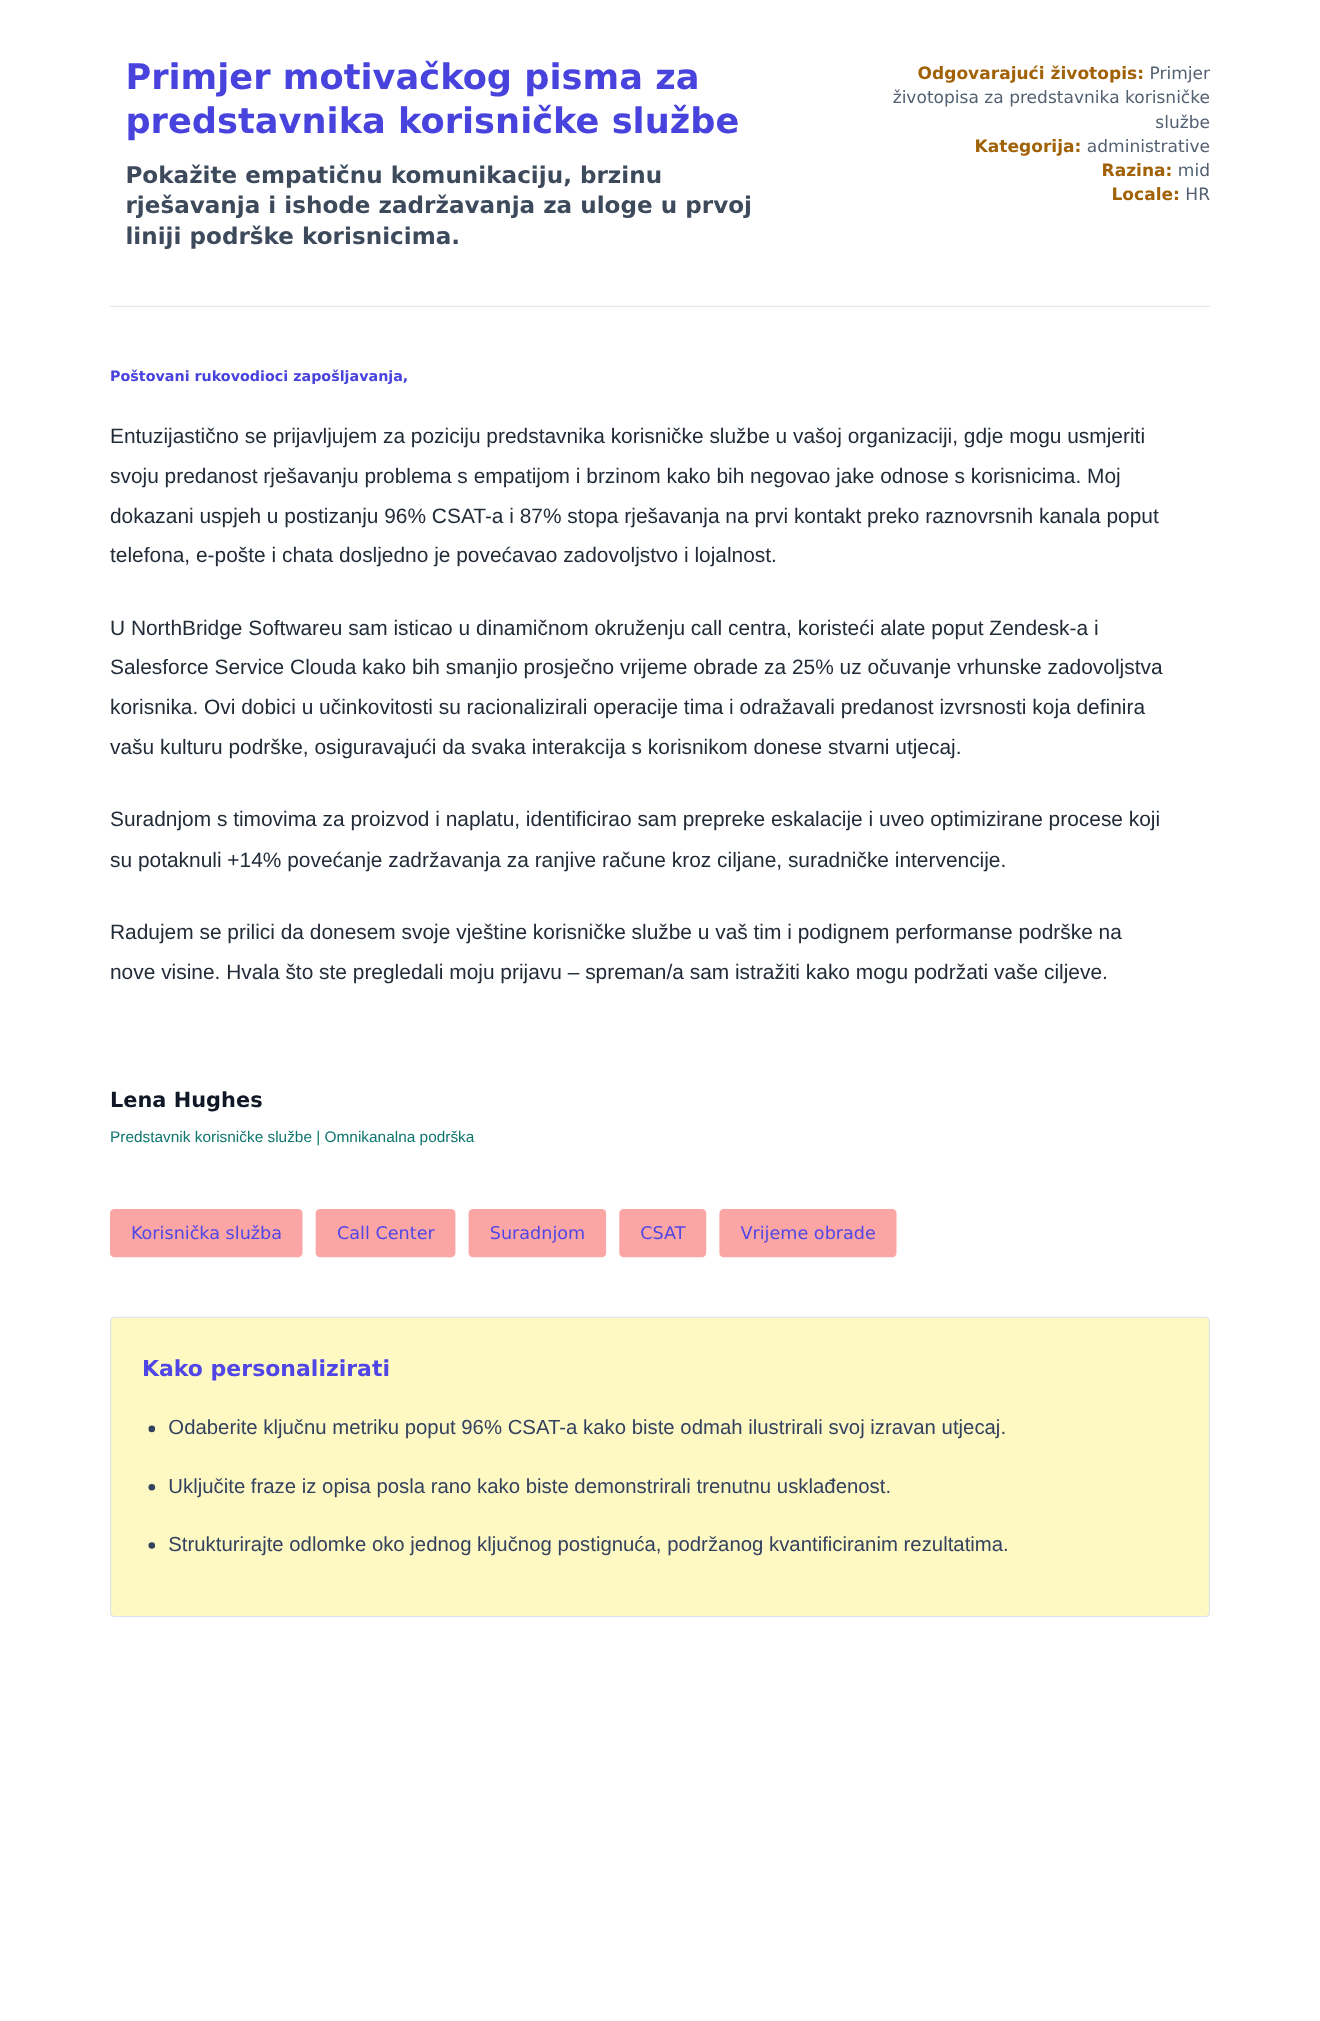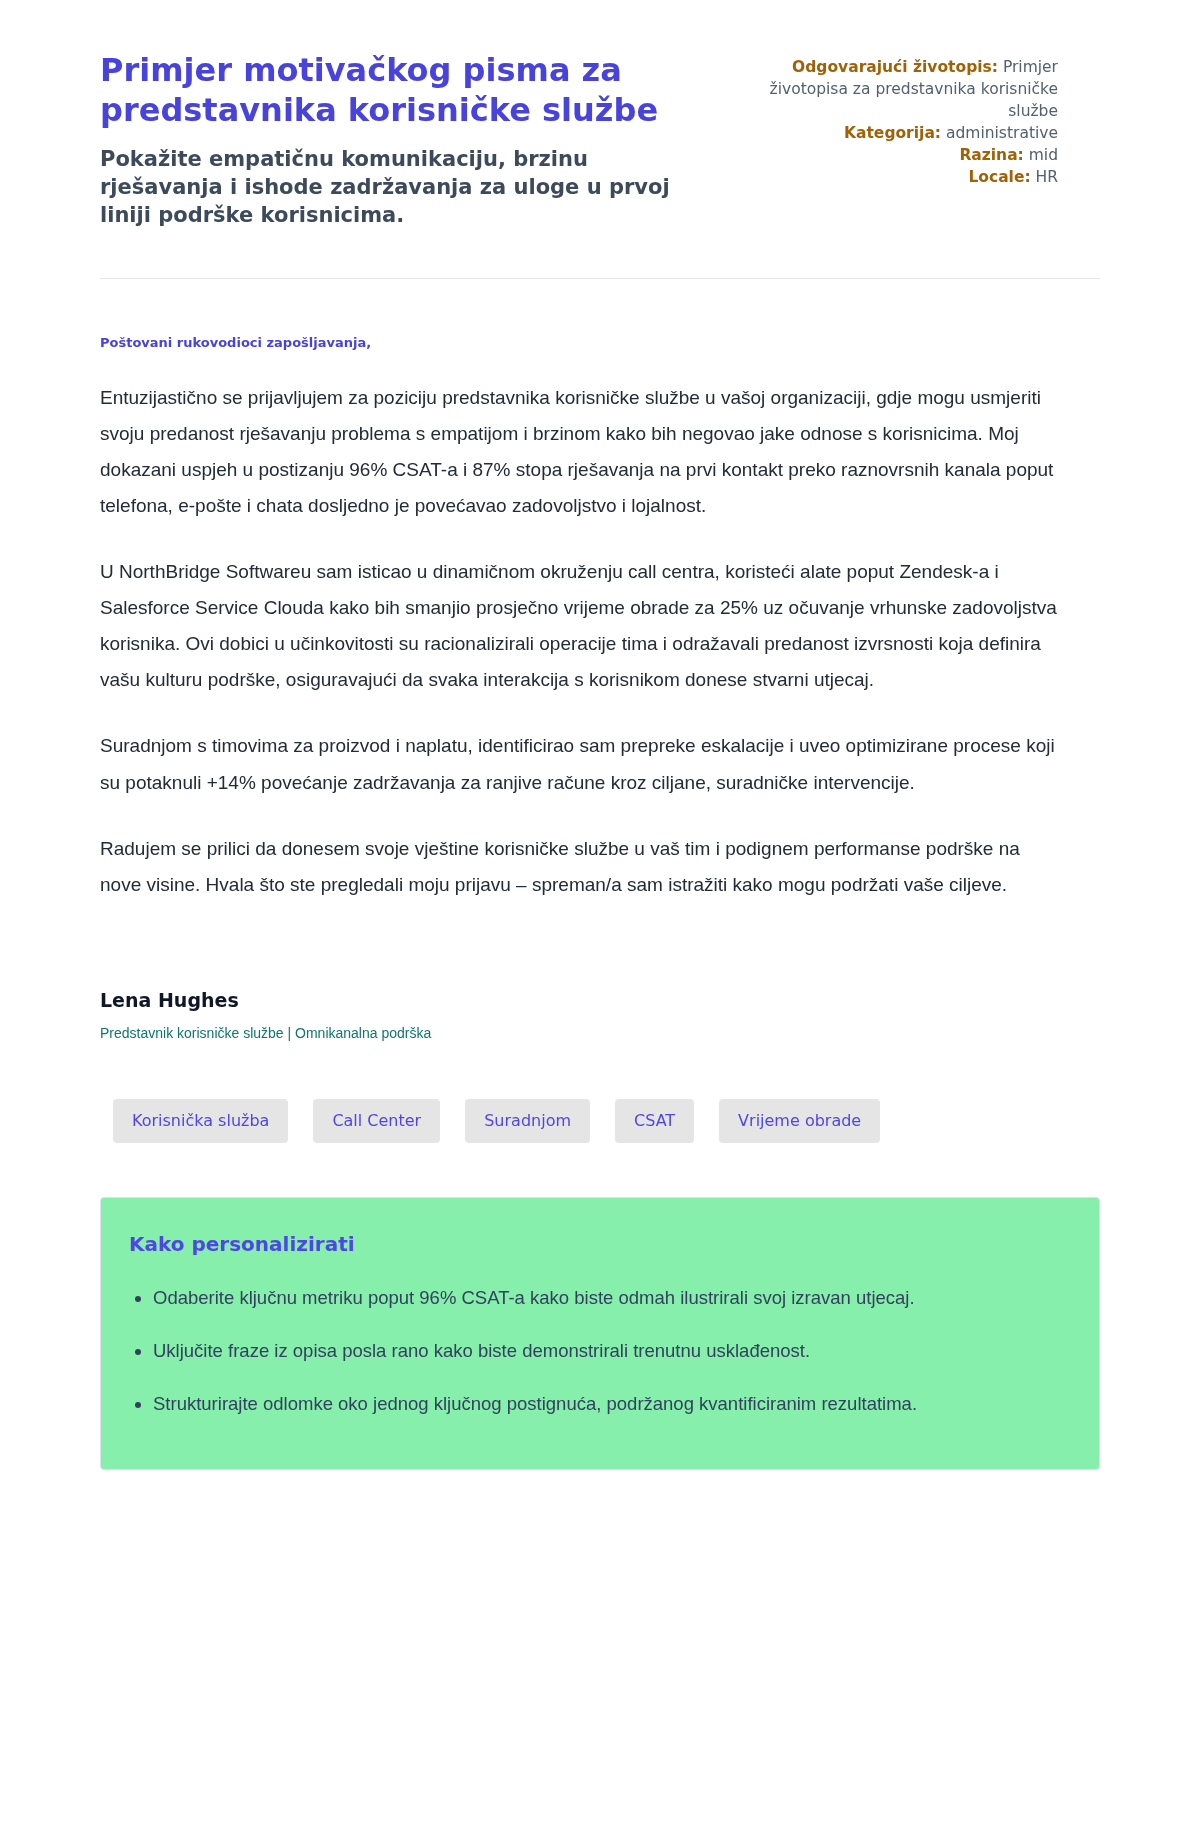--- a/index.html
+++ b/index.html
@@ -9,21 +9,21 @@
     color: #1f2937;
     width: 1200px;
   }
   .container {
     max-width: 1000px;
     margin: 0 auto;
     padding: 50px 0 70px;
   }
 
   
-  .header { display: flex; justify-content: flex-start; gap: 48px; }
+  .header { display: flex; justify-content: flex-end; gap: 76px; }
   .title-block { max-width: 590px; }
   .page-title {
     margin: 0;
     font-size: 32px;
     line-height: 1.26;
     font-weight: bold;
     color: #4843dd;
     letter-spacing: 0;
   }
   .page-subtitle {
@@ -87,34 +87,33 @@
 
   
   .tags {
     margin-top: 58px;
     display: flex;
     flex-wrap: wrap;
     gap: 12px;
   }
   .tag {
     display: inline-block;
-    background: #e5e5e5;
+    background: #fca5a5;
     color: #4f46e5;
     font-size: 16px;
     line-height: 1;
     padding: 14px 19px;
     border-radius: 4px;
     white-space: nowrap;
-    margin-left: 13px;
   }
 
   
   .tips-panel {
     margin-top: 54px;
-    background: #86efac;
+    background: #fef9c3;
     border: 1px solid #d8e1ee;
     border-radius: 4px;
     padding: 34px 28px 42px;
   }
   .tips-title {
     margin: 0;
     font-size: 20px;
     font-weight: bold;
     color: #4f46e5;
   }

